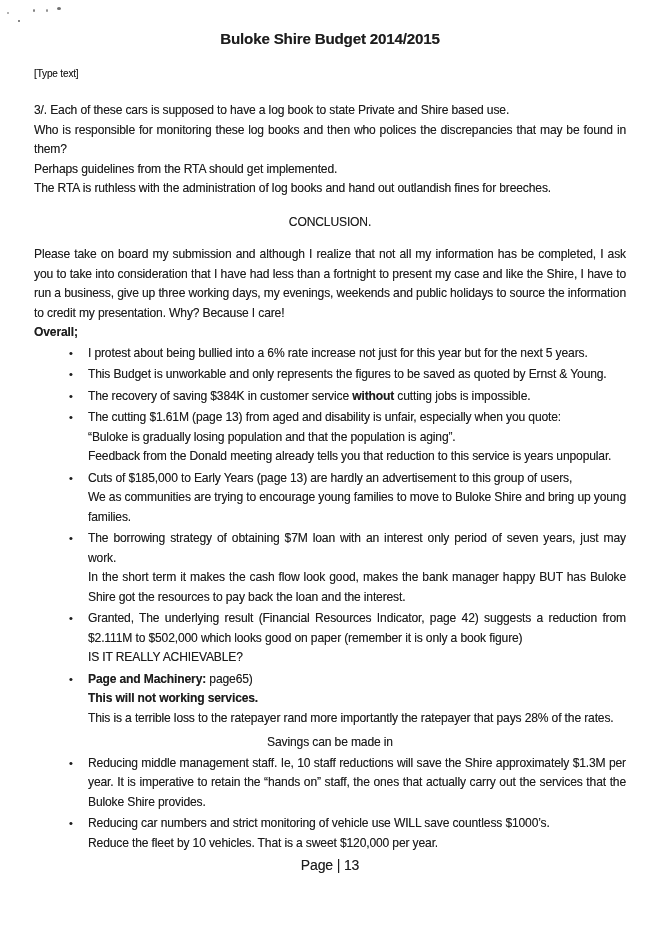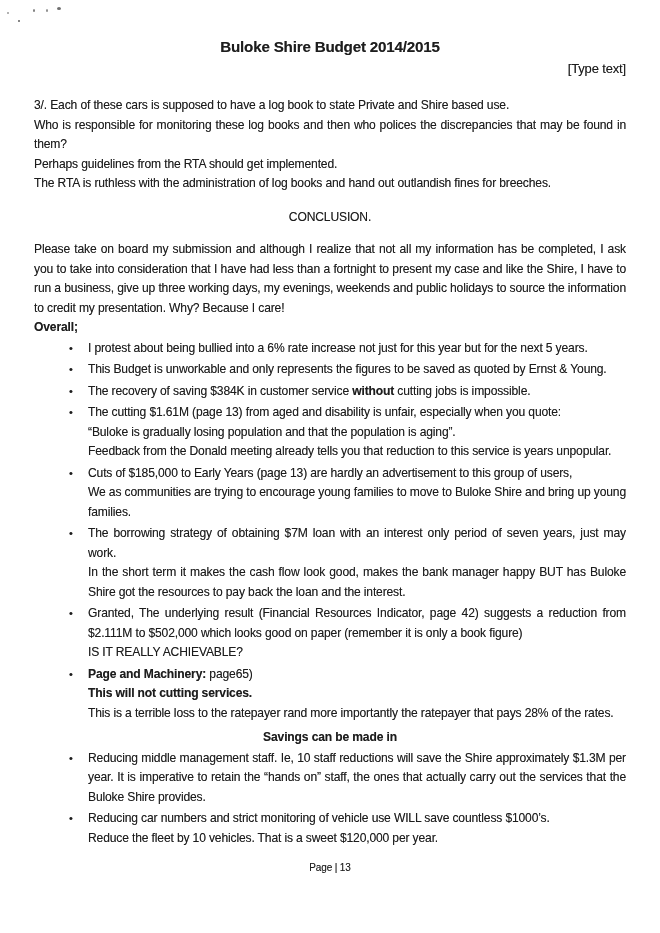--- a/index.html
+++ b/index.html
@@ -18,39 +18,39 @@
     color: #1d1d1d;
     text-shadow: 0 0 0.5px rgba(55,55,55,0.55);
   }
   .speck { position: absolute; border-radius: 50%; }
   .s1 { left: 7px;  top: 12px; width: 2px; height: 2px; background: #9a9a9a; }
   .s2 { left: 18px; top: 20px; width: 2px; height: 2px; background: #5f5f5f; }
   .s3 { left: 33px; top: 9px;  width: 2px; height: 3px; background: #7d7d7d; }
   .s4 { left: 46px; top: 9px;  width: 2px; height: 3px; background: #8c8c8c; }
   .s5 { left: 57px; top: 7px;  width: 4px; height: 3px; background: #6e6e6e; }
   .doc-title {
-    margin: 18px 0 0 0;
+    margin: 10px 0 0 0;
     text-align: center;
     font-size: 15.2px;
     line-height: 18px;
     font-weight: 700;
     letter-spacing: -0.2px;
   }
-  .doc-subtitle { margin-top: 6px; text-align: right; font-size: 13px; line-height: 13px; }
+  .doc-subtitle { margin-top: 19px; text-align: left; font-size: 10px; line-height: 13px; }
   .intro { margin-top: 21px; }
   .doc-line, .para { text-align: justify; text-align-last: left; }
   .section-heading { margin: 14px 0 13px 0; text-align: center; font-weight: 400; }
   .overall { font-weight: 700; }
   .bullet-list { margin: 1px 0 0 35px; }
   .bullet-item { display: flex; margin-bottom: 2px; }
   .bullet-marker { flex: 0 0 19px; font-size: 11px; }
   .bullet-body { flex: 1; min-width: 0; }
   .b { font-weight: 700; }
-  .savings-heading { margin: 5px 0 1px 0; text-align: center; font-weight: 700; }
-  .footer { margin-top: 10px; text-align: center; font-size: 10px; }
+  .savings-heading { margin: 5px 0 1px 0; text-align: center; font-weight: 400; }
+  .footer { margin-top: 3px; text-align: center; font-size: 14px; }
 </style>
 </head>
 <body>
 
 <div class="page">
 
   <span class="speck s1"></span>
   <span class="speck s2"></span>
   <span class="speck s3"></span>
   <span class="speck s4"></span>
@@ -116,21 +116,21 @@
         <span class="bullet-marker">•</span>
         <div class="bullet-body">
           <div class="doc-line"><span>Granted, The underlying result (Financial Resources Indicator, page 42) suggests a reduction from $2.111M to $502,000 which looks good on paper (remember it is only a book figure)</span></div>
           <div class="doc-line"><span>IS IT REALLY ACHIEVABLE?</span></div>
         </div>
       </div>
       <div class="bullet-item">
         <span class="bullet-marker">•</span>
         <div class="bullet-body">
           <div class="doc-line"><span class="b">Page and Machinery:</span><span> page65)</span></div>
-          <div class="doc-line"><span class="b">This will not cutting services.</span></div>
+          <div class="doc-line"><span class="b">This will not working services.</span></div>
           <div class="doc-line"><span>This is a terrible loss to the ratepayer rand more importantly the ratepayer that pays 28% of the rates.</span></div>
         </div>
       </div>
     </div>
 
   <div class="savings-heading">Savings can be made in</div>
 
   <div class="bullet-list">
       <div class="bullet-item">
         <span class="bullet-marker">•</span>

